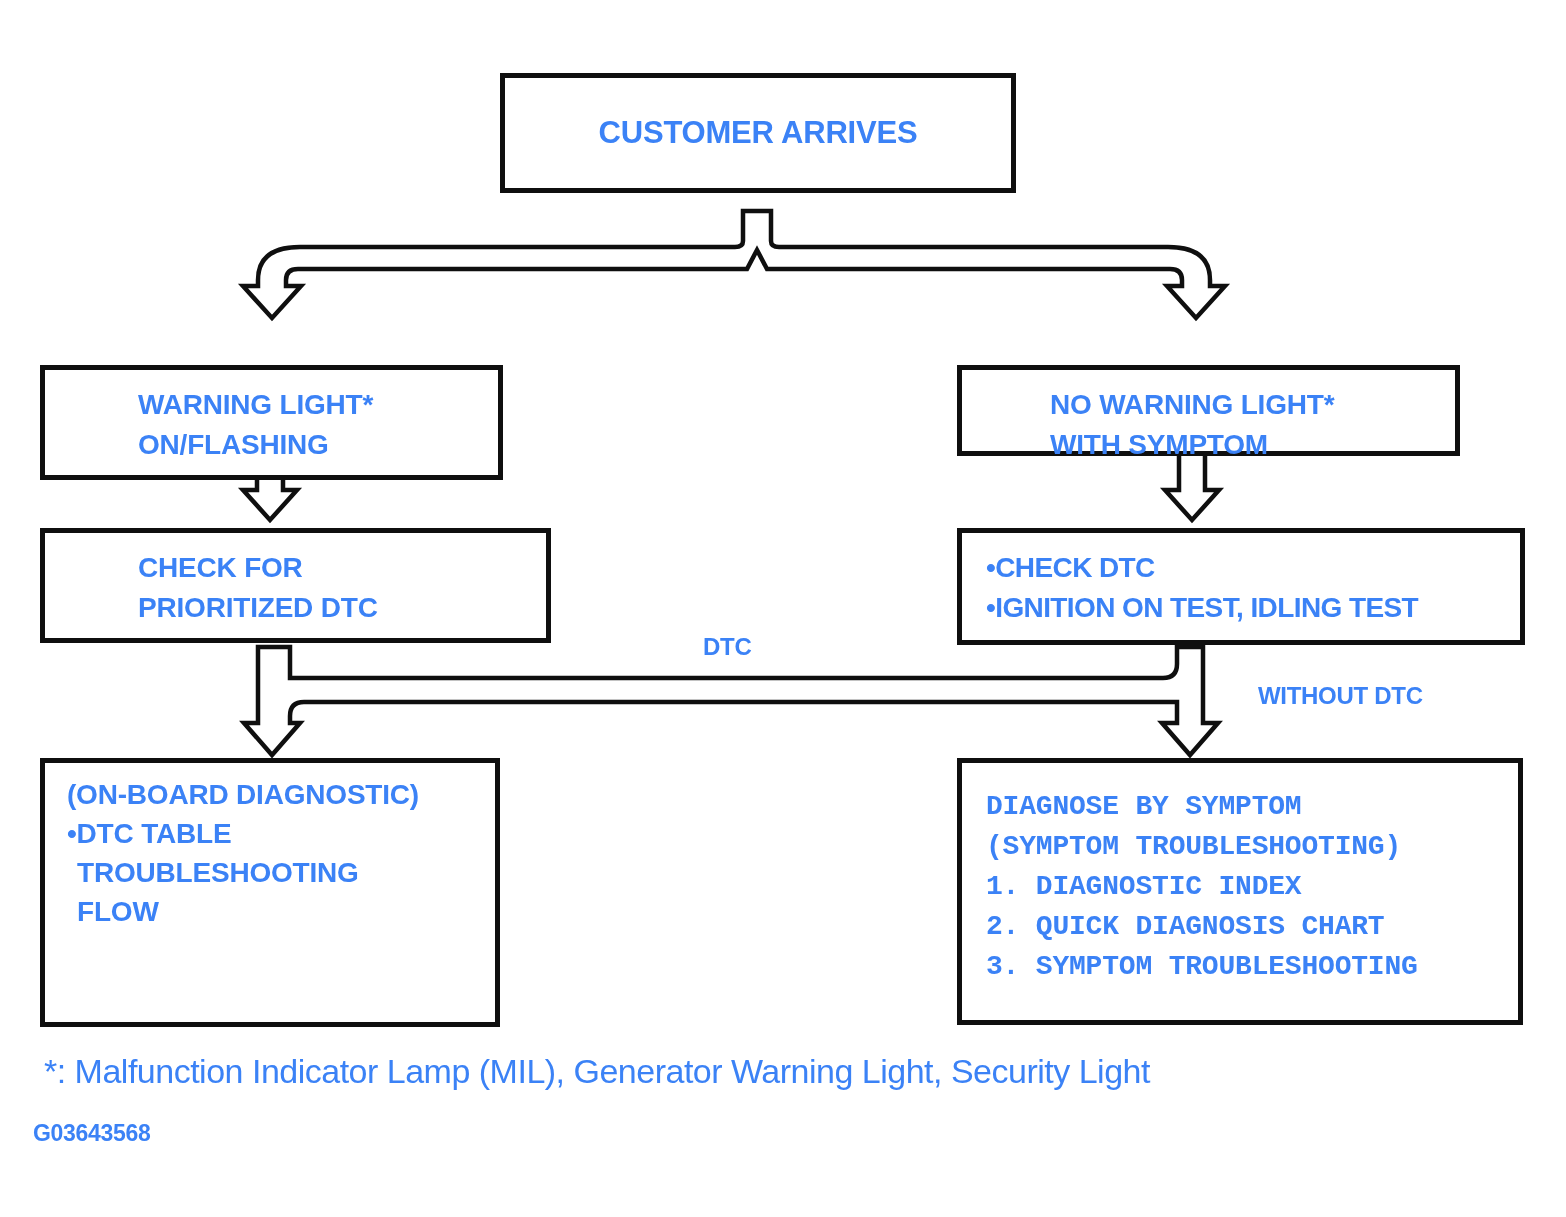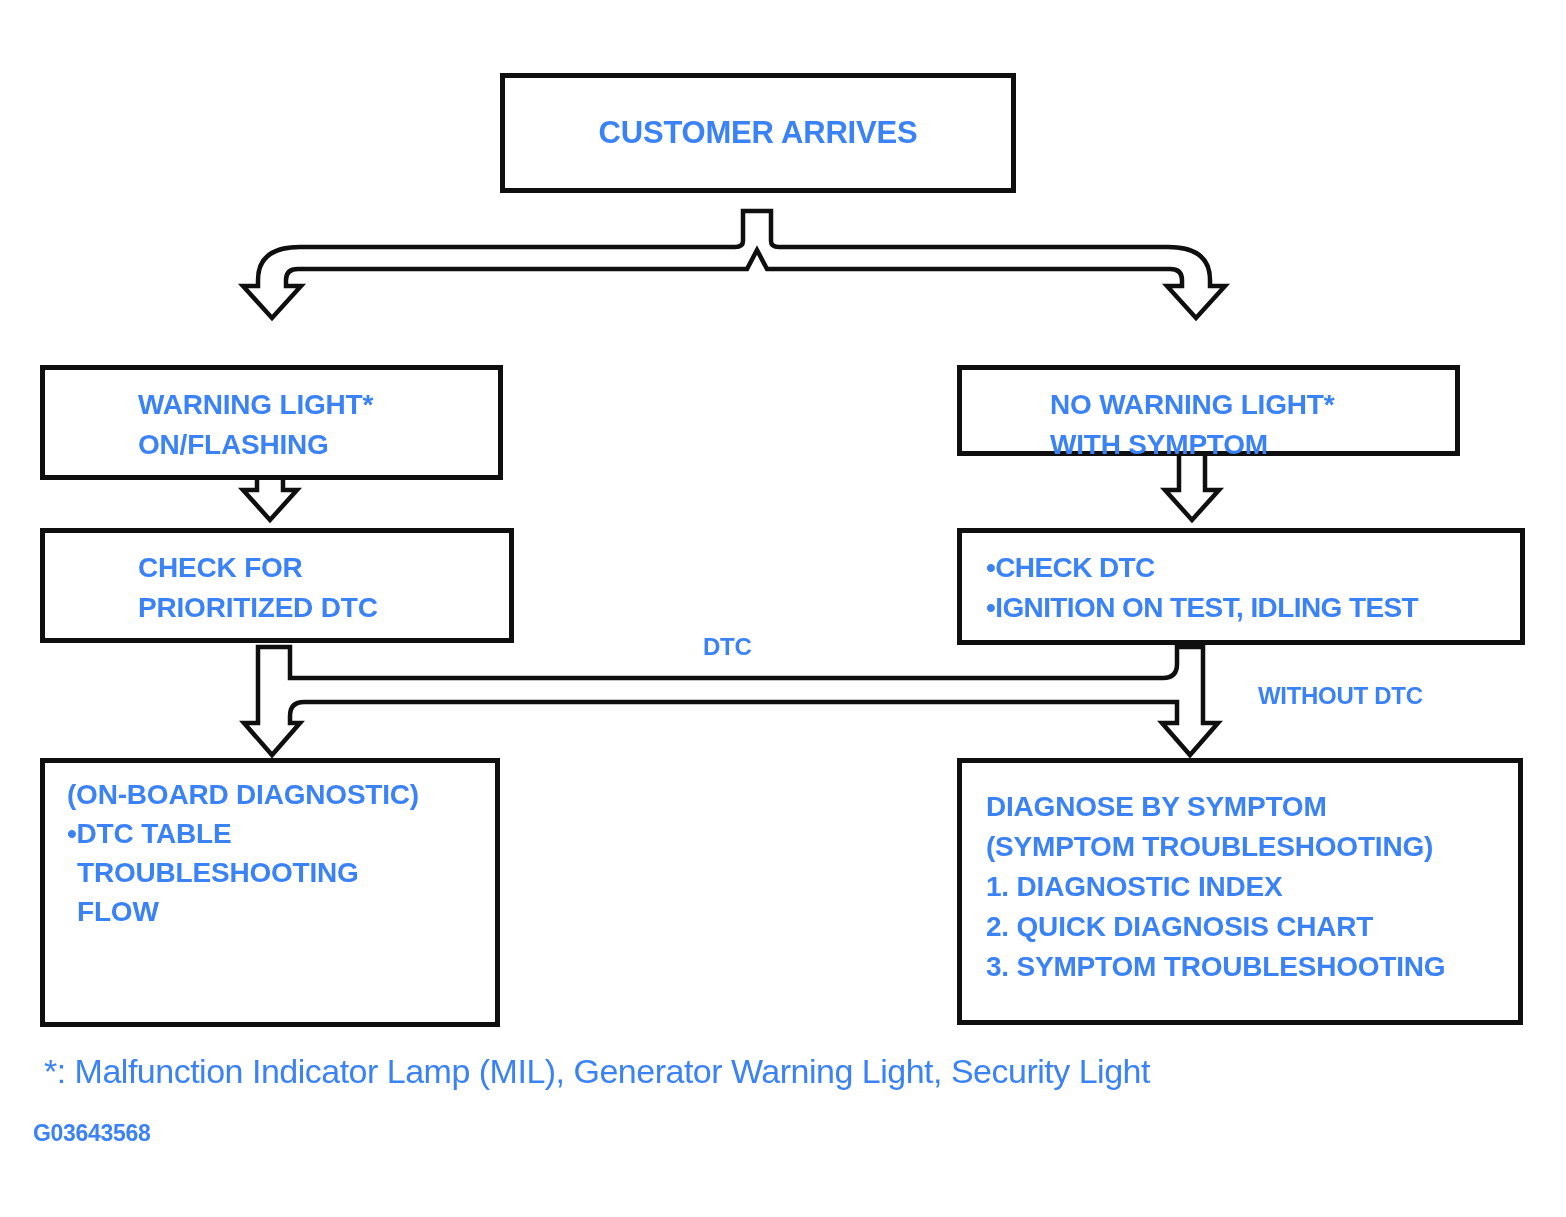--- a/index.html
+++ b/index.html
@@ -13,24 +13,24 @@
     position:absolute;border:5px solid #0f0f0f;background:#fff;
     font-weight:bold;font-size:28px;letter-spacing:-0.2px;line-height:40px;
     white-space:nowrap;box-sizing:border-box;
   }
   .ln{white-space:nowrap;}
   .ln.indent{padding-left:10px;}
   .node-top{left:500px;top:73px;width:516px;height:120px;
     display:flex;align-items:center;justify-content:center;font-size:31px;}
   .node-l1{left:40px;top:318px;width:463px;height:115px;padding:15px 0 0 93px;margin-top:47px;}
   .node-r1{left:957px;top:318px;width:503px;height:91px;padding:15px 8px 0 88px;margin-top:47px;}
-  .node-l2{left:40px;top:528px;width:474px;height:115px;padding:15px 0 0 93px;}
+  .node-l2{left:40px;top:528px;width:511px;height:115px;padding:15px 0 0 93px;}
   .node-r2{left:957px;top:528px;width:568px;height:117px;padding:15px 0 0 24px;letter-spacing:-0.6px;}
   .node-l3{left:40px;top:758px;width:460px;height:269px;padding:12px 0 0 22px;line-height:39px;}
-  .node-r3{left:957px;top:758px;width:566px;height:267px;padding:24px 0 0 24px;}
+  .node-r3{left:957px;top:758px;width:566px;height:267px;padding:24px 0 0 24px;font-family:Liberation Mono, monospace;}
   .edge-label{position:absolute;font-weight:bold;font-size:24px;letter-spacing:-0.3px;white-space:nowrap;}
   .lbl-dtc{left:703px;top:633px;}
   .lbl-without{left:1258px;top:682px;}
   .footnote{position:absolute;left:44px;top:1052px;font-size:34px;letter-spacing:-0.5px;white-space:nowrap;}
   .figcode{position:absolute;left:33px;top:1120px;font-size:23px;font-weight:bold;letter-spacing:-0.3px;}
 </style>
 </head>
 <body>
 
 <div class="canvas">

